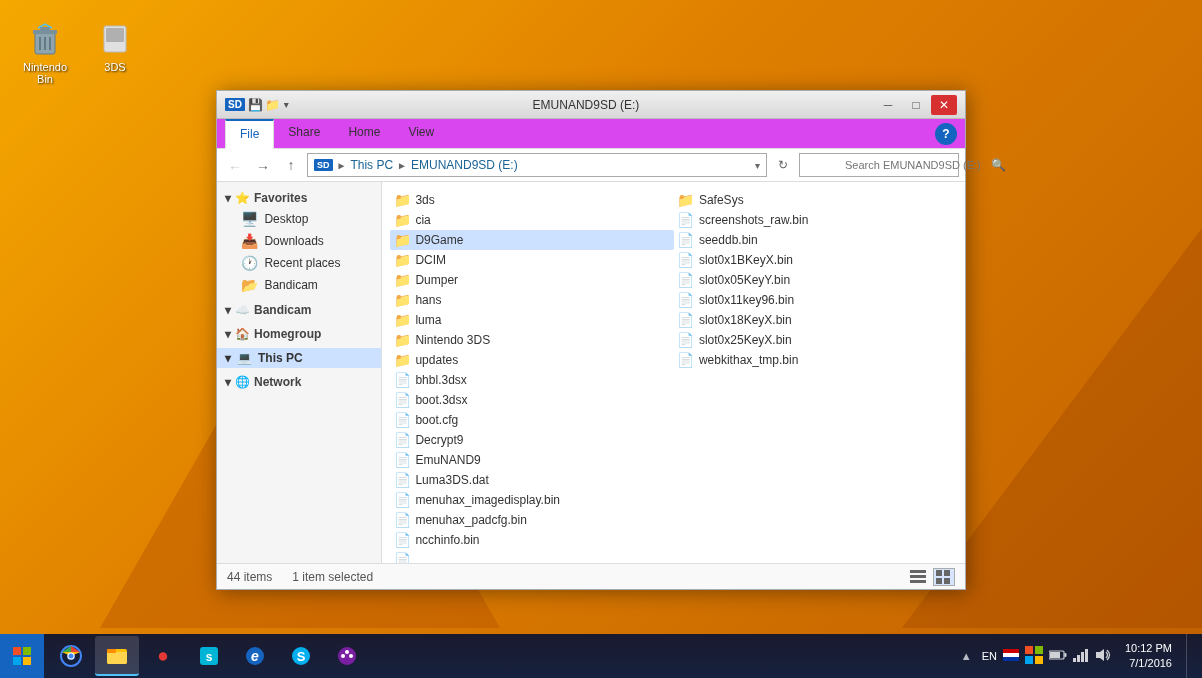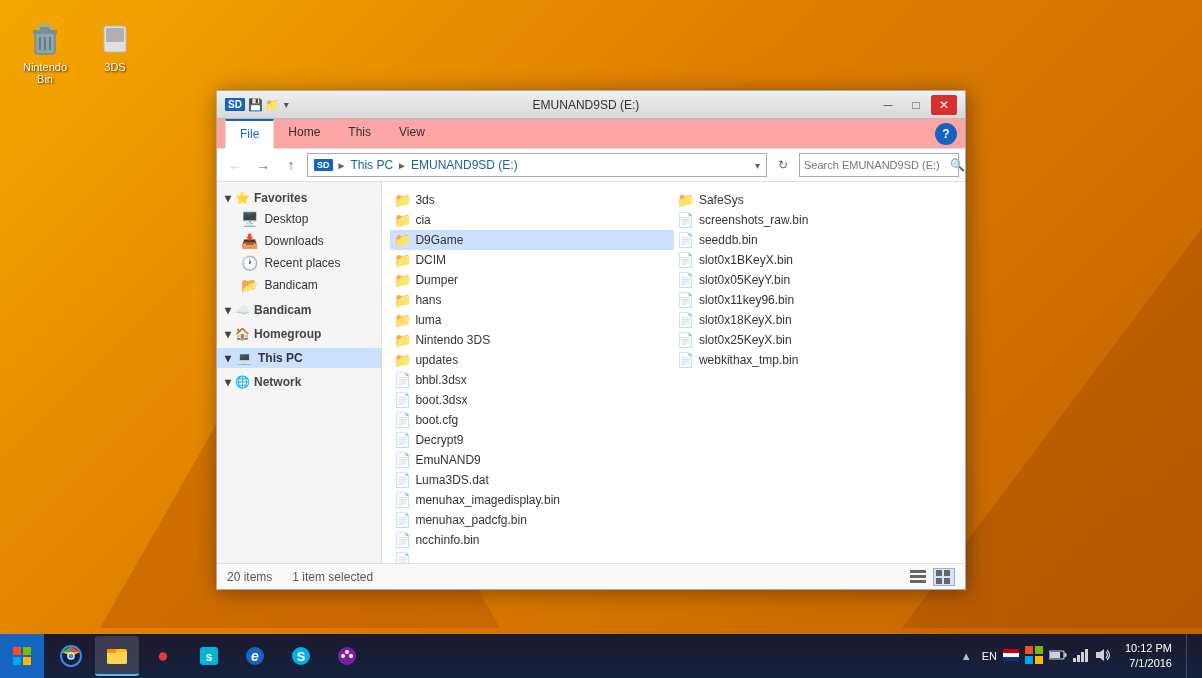--- a/index.html
+++ b/index.html
@@ -170,21 +170,21 @@
       font-size: 12px;
       cursor: pointer;
       border-radius: 2px;
       color: #555;
     }
     .window-btn.close { background: #d63031; color: white; }
 
     
     .ribbon-tabs {
       display: flex;
-      background: #fca5a5;
+      background: #d946ef;
       border-bottom: 1px solid #ddd;
       padding: 0 8px;
       flex-shrink: 0;
     }
     .ribbon-tab {
       padding: 6px 14px;
       font-size: 12px;
       cursor: pointer;
       color: #333;
       border-bottom: 2px solid transparent;
@@ -264,20 +264,21 @@
       color: #666;
       cursor: pointer;
     }
     .search-box {
       width: 160px;
       height: 24px;
       border: 1px solid #aaa;
       display: flex;
       align-items: center;
       background: white;
+      padding-left: 41px;
     }
     .search-box input {
       flex: 1;
       border: none;
       outline: none;
       font-size: 11px;
       padding: 0 4px;
       background: transparent;
       color: #999;
     }
@@ -443,22 +444,22 @@
     <div class="window-title-text">EMUNAND9SD (E:)</div>
     <div class="window-controls">
       <div class="window-btn">─</div>
       <div class="window-btn">□</div>
       <div class="window-btn close">✕</div>
     </div>
   </div>
 
   <div class="ribbon-tabs">
     <div class="ribbon-tab active">File</div>
+    <div class="ribbon-tab">Share</div>
     <div class="ribbon-tab">Home</div>
-    <div class="ribbon-tab">This</div>
     <div class="ribbon-tab">View</div>
     <div class="ribbon-help">?</div>
   </div>
 
   <div class="address-bar">
     <div class="nav-btn disabled">←</div>
     <div class="nav-btn">→</div>
     <div class="nav-btn">↑</div>
     <div class="address-path">
       <span style="background:#1565C0; color:white; font-size:9px; font-weight:bold; padding:1px 3px; border-radius:1px;">SD</span>
@@ -654,21 +655,21 @@
           <div class="file-item">
             <span class="file-icon file-icon-generic">📄</span>
             <span>webkithax_tmp.bin</span>
           </div>
         </div>
       </div>
     </div>
   </div>
 
   <div class="status-bar">
-    <span>20 items</span>
+    <span>44 items</span>
     <span>1 item selected</span>
     <div class="status-right">
       <div class="view-btn">
         <svg width="16" height="14" viewBox="0 0 16 14">
           <rect x="0" y="0" width="16" height="3" fill="#666"></rect>
           <rect x="0" y="5" width="16" height="3" fill="#666"></rect>
           <rect x="0" y="10" width="16" height="3" fill="#666"></rect>
         </svg>
       </div>
       <div class="view-btn active">

